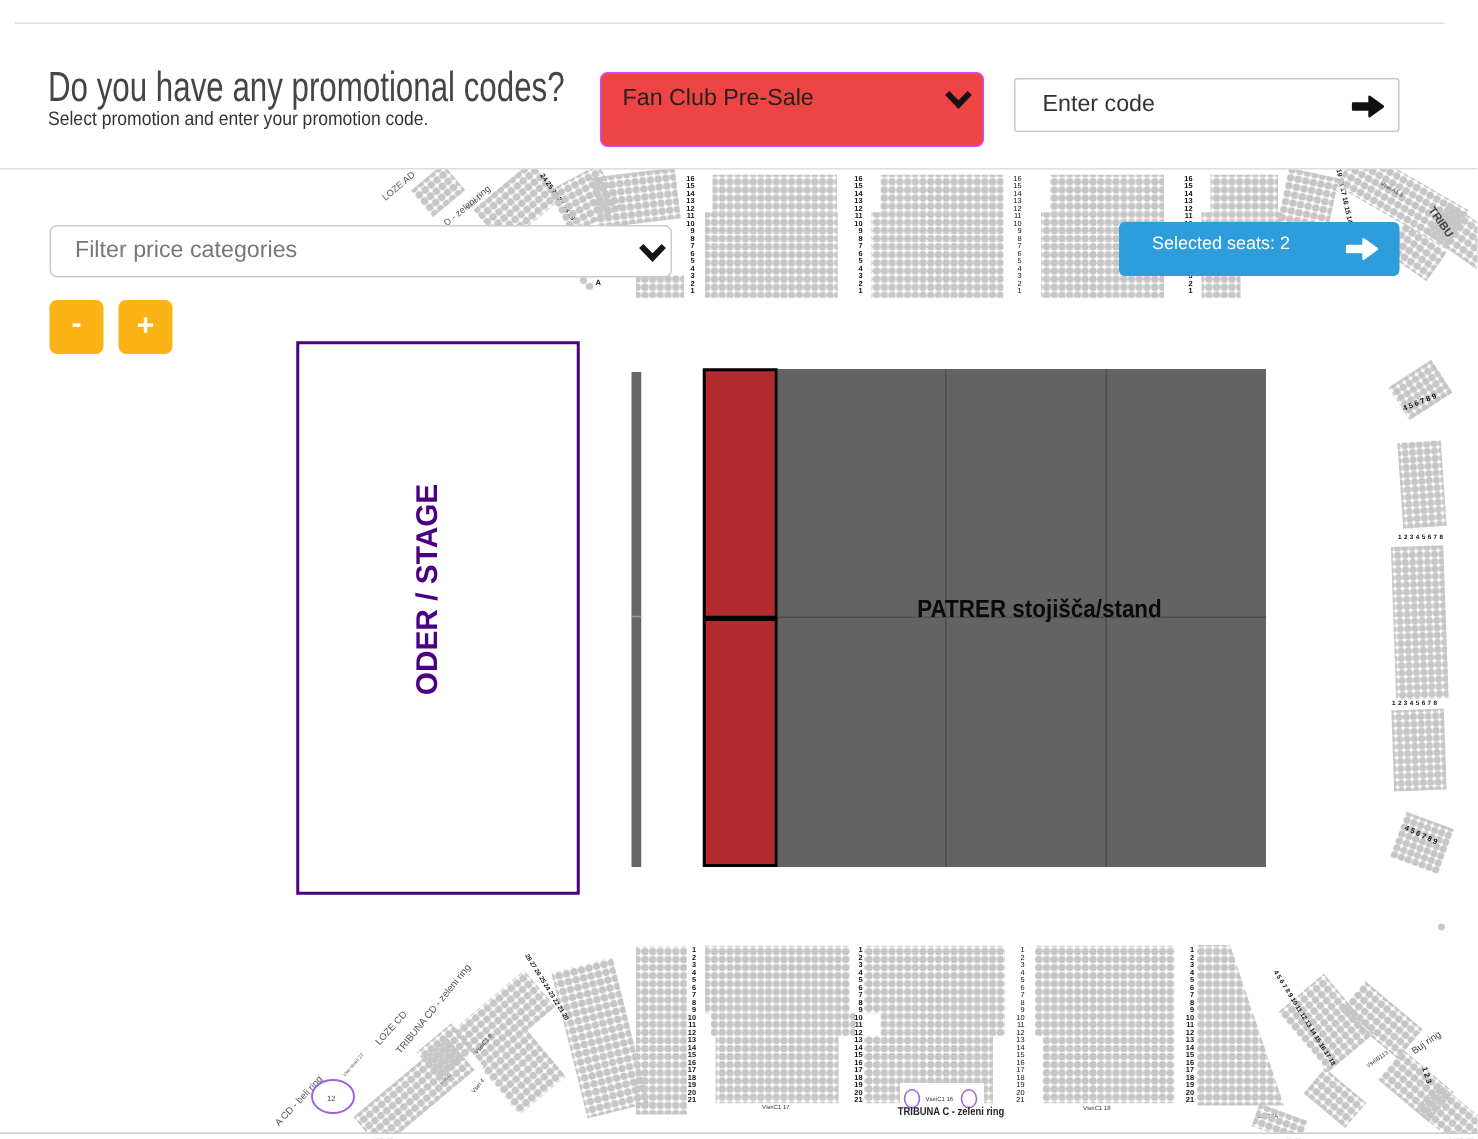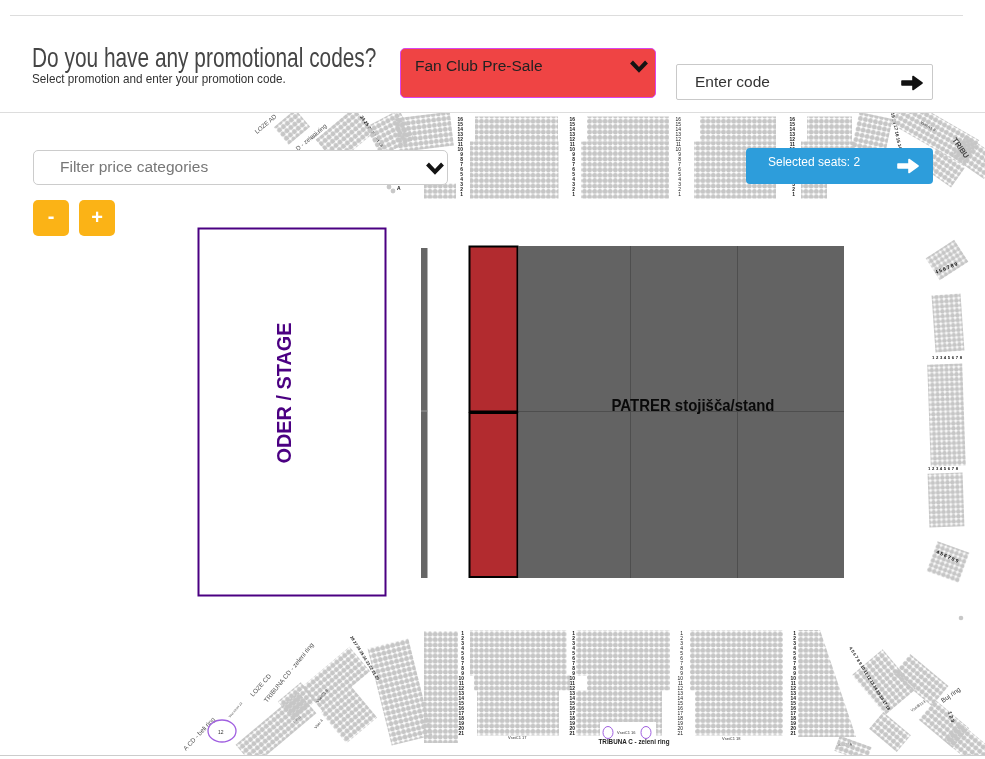--- a/index.html
+++ b/index.html
@@ -356,29 +356,29 @@
 
 <div class="abs" style="left:32px;top:71px;font-size:13px;color:#333;z-index:1;white-space:nowrap;transform:scaleX(0.9);transform-origin:0 0">Select promotion and enter your promotion code.</div>
 
 <div class="abs" style="left:400px;top:48px;width:256px;height:50px;border:1px solid #d946ef;border-radius:5px;background:#ef4444;z-index:1">
   <span style="position:absolute;left:14px;top:8px;font-size:15.5px;color:#222">Fan Club Pre-Sale</span>
   <svg style="position:absolute;right:6px;top:11px" width="20" height="13" viewBox="0 0 20 13">
       <path d="M2.5 2 L10 9.8 L17.5 2" stroke="#141414" stroke-width="4" fill="none" stroke-linecap="butt" stroke-linejoin="miter"></path>
     </svg>
 </div>
 
-<div class="abs" style="left:676px;top:64px;width:257px;height:36px;border:1px solid #c9c9c9;border-radius:2px;background:#fff;z-index:1">
+<div class="abs" style="left:676px;top:52px;width:257px;height:36px;border:1px solid #c9c9c9;border-radius:2px;background:#fff;z-index:1">
   <span style="position:absolute;left:18px;top:8px;font-size:15.5px;color:#333">Enter code</span>
   <svg style="position:absolute;right:9px;top:10px" width="22" height="16" viewBox="0 0 22 16">
       <path d="M1 6 h11 V1.5 L21 8 L12 14.5 V10 H1 z" fill="#111" stroke="#111" stroke-width="1.6" stroke-linejoin="round"></path>
     </svg>
 </div>
 
 <div class="abs" style="left:33px;top:150px;width:415px;height:35px;border:1px solid #ccc;border-radius:5px;background:#fff;z-index:1">
-  <span style="position:absolute;left:26px;top:7px;font-size:15.5px;color:#777">Filter price categories</span>
+  <span style="position:absolute;left:16px;top:7px;font-size:15.5px;color:#777">Filter price categories</span>
   <svg style="position:absolute;right:2px;top:11px" width="20" height="13" viewBox="0 0 20 13">
       <path d="M2.5 2 L10 9.8 L17.5 2" stroke="#141414" stroke-width="4" fill="none" stroke-linecap="butt" stroke-linejoin="miter"></path>
     </svg>
 </div>
 
 <div class="abs" style="left:746px;top:148px;width:187px;height:36px;border-radius:4px;background:#2D9DDB;z-index:1">
   <span style="position:absolute;left:22px;top:7px;font-size:12px;color:#fff">Selected seats: 2</span>
   <svg style="position:absolute;right:14px;top:10px" width="22" height="16" viewBox="0 0 22 16">
       <path d="M1 6 h11 V1.5 L21 8 L12 14.5 V10 H1 z" fill="#fff" stroke="#fff" stroke-width="1.6" stroke-linejoin="round"></path>
     </svg>

